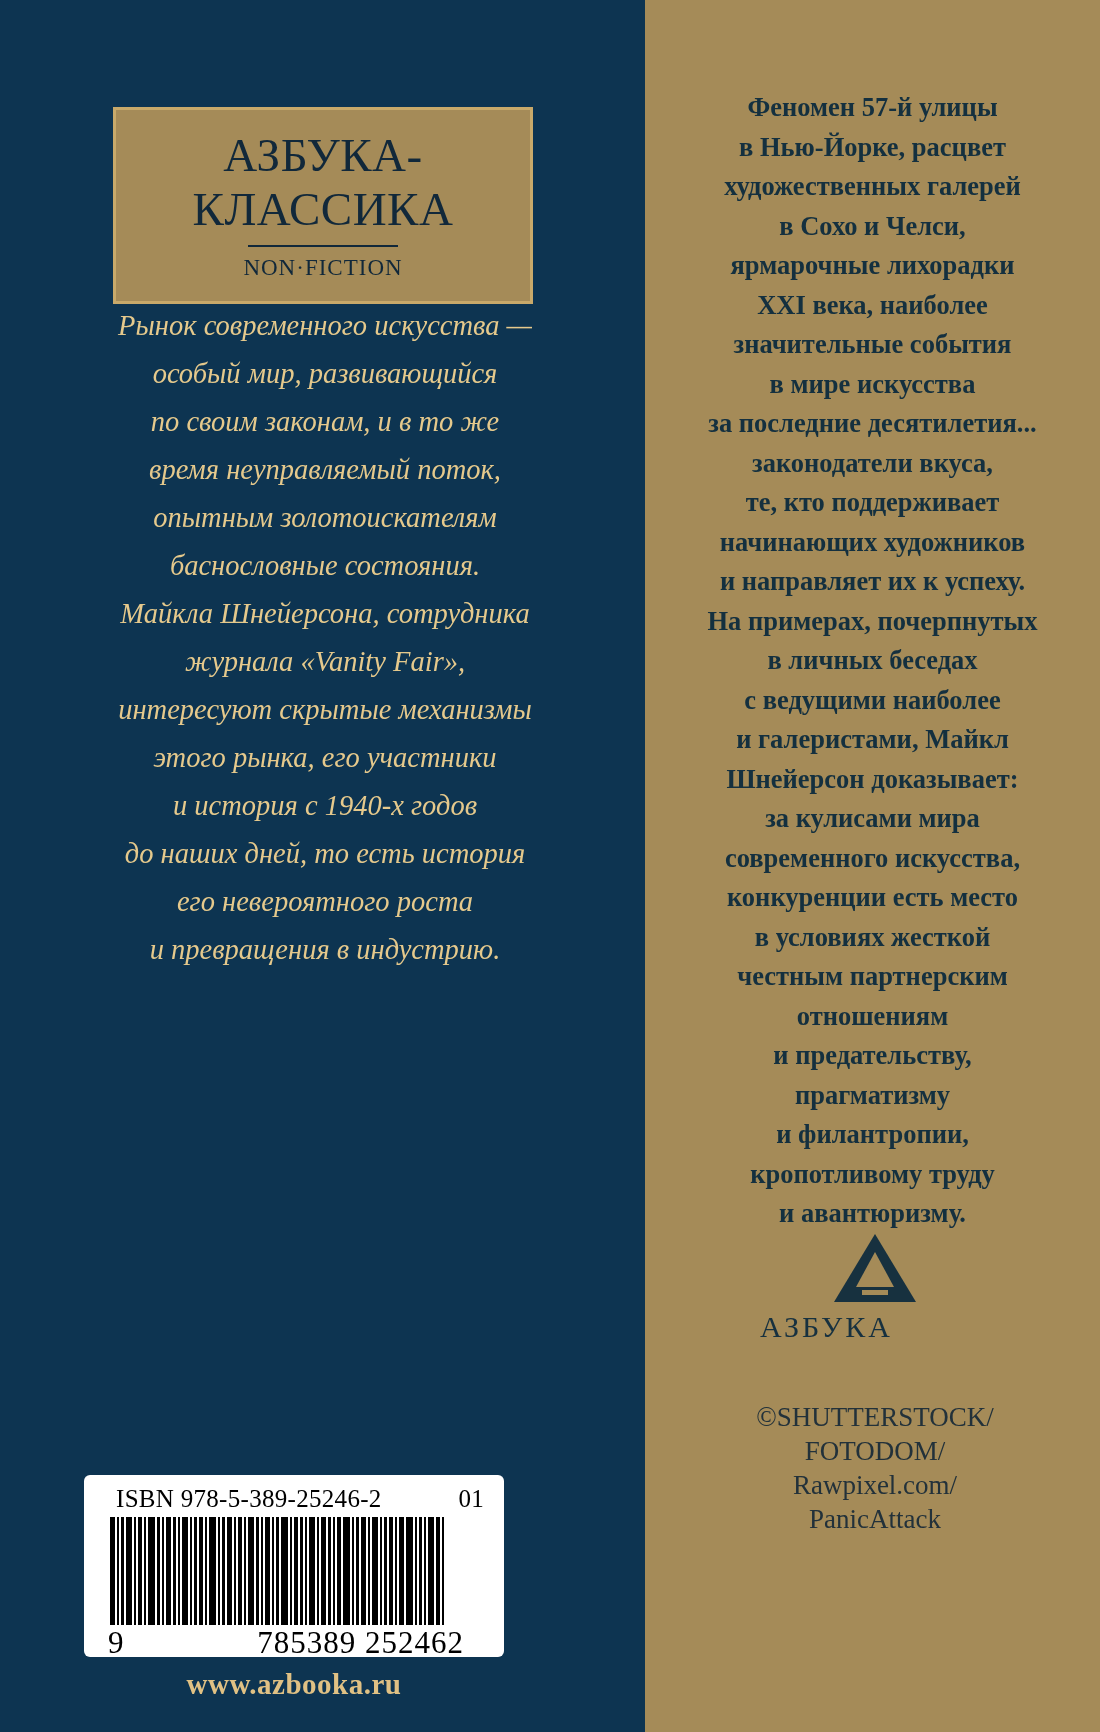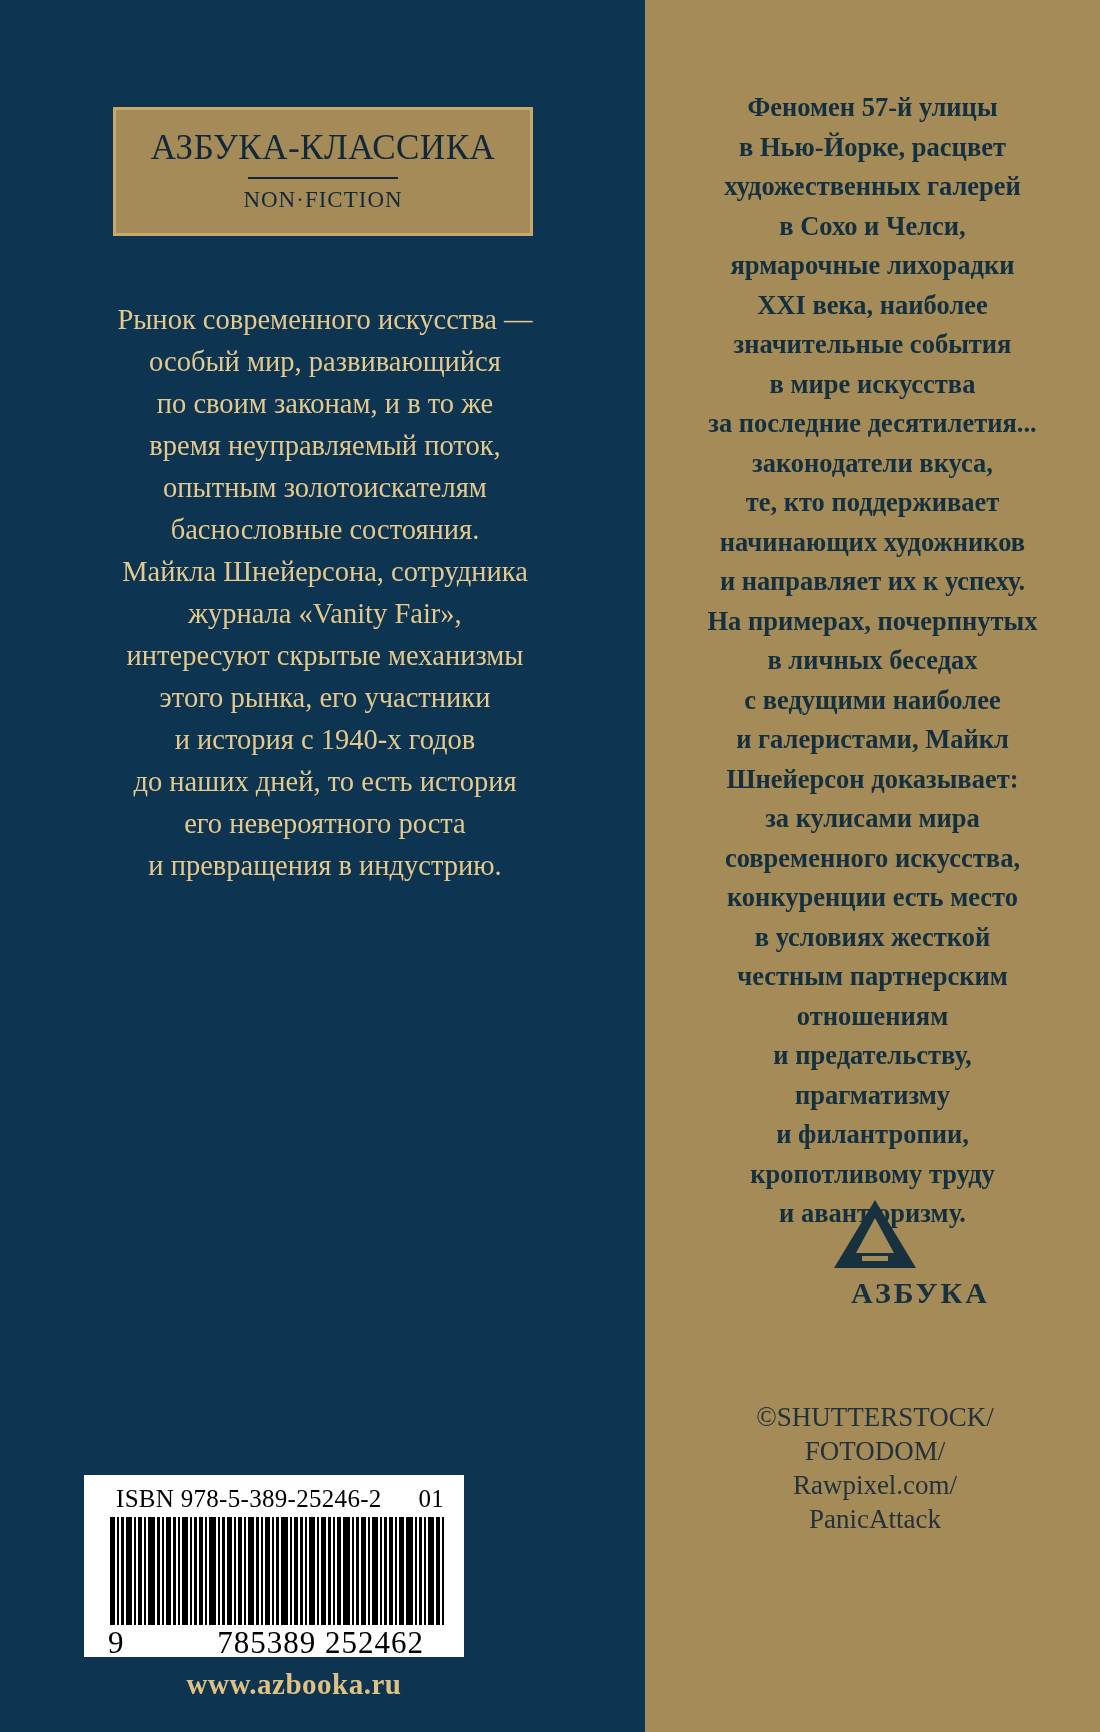--- a/index.html
+++ b/index.html
@@ -40,21 +40,21 @@
     top: 107px;
     width: 420px;
     box-sizing: border-box;
     border: 3px solid #c8a96a;
     background: #a58b58;
     padding: 18px 10px 20px 10px;
     text-align: center;
   }
   .series-badge .line1 {
     font-family: "Liberation Serif", serif;
-    font-size: 35px;
+    font-size: 47px;
     letter-spacing: 0.5px;
     color: #11283a;
     font-weight: 400;
   }
   .series-badge .rule {
     width: 150px;
     height: 2px;
     background: #11283a;
     margin: 9px auto 8px auto;
   }
@@ -70,46 +70,45 @@
     position: absolute;
     left: 70px;
     top: 298px;
     width: 510px;
     text-align: center;
     color: #e5c98c;
     font-family: "Liberation Serif", serif;
     font-size: 28.5px;
     line-height: 40px;
   }
-  .left-text p { margin: 2px; }
+  .left-text p { margin: 8px; font-style: italic; }
 
   
   .right-text {
     position: absolute;
     left: 655px;
     top: 88px;
     width: 435px;
     text-align: center;
     color: #14303f;
     font-family: "Liberation Serif", serif;
     font-weight: bold;
     font-size: 26.5px;
     line-height: 39.5px;
   }
   .right-text p { margin: 0; }
 
   
   .publisher-logo {
     position: absolute;
     left: 760px;
-    top: 1198px;
+    top: 1232px;
     width: 230px;
-    text-align: right;
+    text-align: left;
     color: #17313f;
-    font-weight: bold;
   }
   .publisher-logo svg { display: block; margin: 0 auto; }
   .publisher-logo .pub-name {
     font-family: "Liberation Serif", serif;
     font-size: 30px;
     letter-spacing: 3px;
     margin-top: 6px;
     color: #17313f;
   }
 
@@ -125,25 +124,26 @@
     font-size: 27px;
     line-height: 34px;
   }
   .credits p { margin: 0; }
 
   
   .barcode-block {
     position: absolute;
     left: 84px;
     top: 1475px;
-    width: 380px;
+    width: 420px;
     height: 182px;
     background: #ffffff;
     box-sizing: border-box;
     padding: 8px 10px 4px 10px;
+    border-radius: 6px;
   }
   .barcode-isbn {
     display: flex;
     justify-content: space-between;
     align-items: baseline;
     font-family: "Liberation Serif", serif;
     font-size: 25px;
     color: #000;
     padding: 2px 10px 4px 22px;
     letter-spacing: 0.3px;

